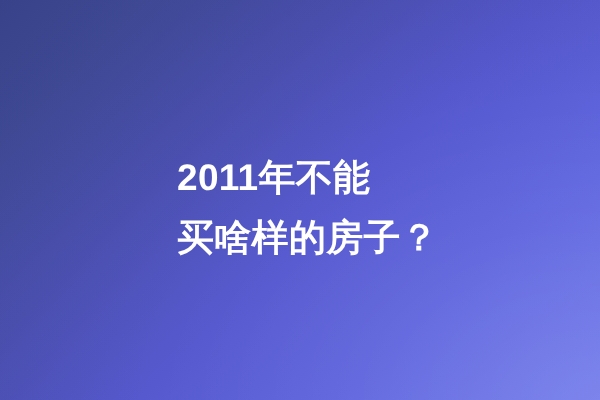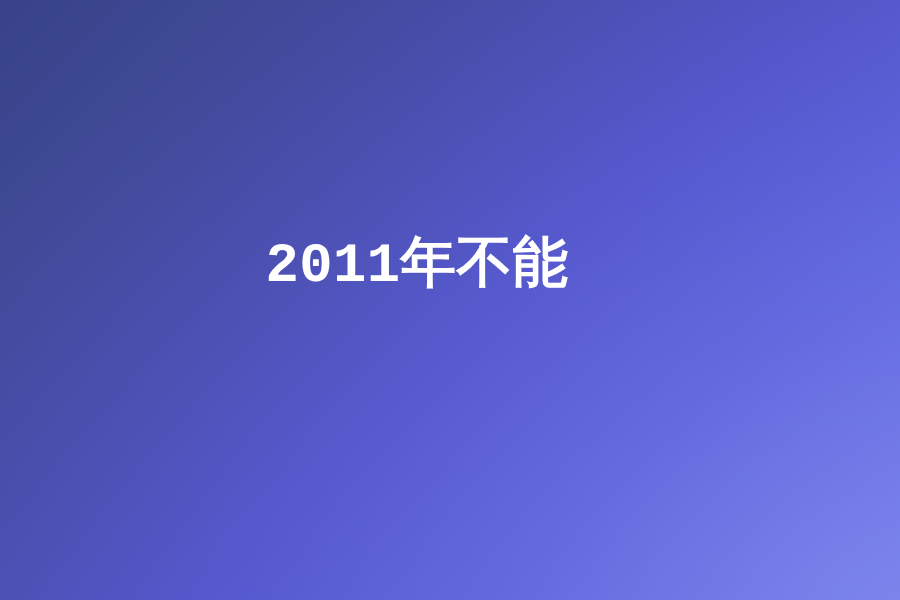--- a/index.html
+++ b/index.html
@@ -53,36 +53,36 @@
   
   .headline {
     position: absolute;
     left: 177px;
     top: 148px;
     z-index: 2;
     display: flex;
     flex-direction: column;
     align-items: flex-start;
     gap: 0;
-    font-family: Liberation Mono, monospace;
   }
 
   .headline-line {
     display: block;
     color: #ffffff;
     font-size: 37px;
     font-weight: bold;
     line-height: 60px;
     letter-spacing: 0.3px;
     white-space: nowrap;
     text-rendering: geometricPrecision;
   }
 </style>
 </head>
 <body>
 
 <div class="banner">
 
   <div class="headline">
     <span class="headline-line">2011年不能</span>
+    <span class="headline-line">买啥样的房子？</span>
   </div>
 
 </div>
 
 </body></html>

